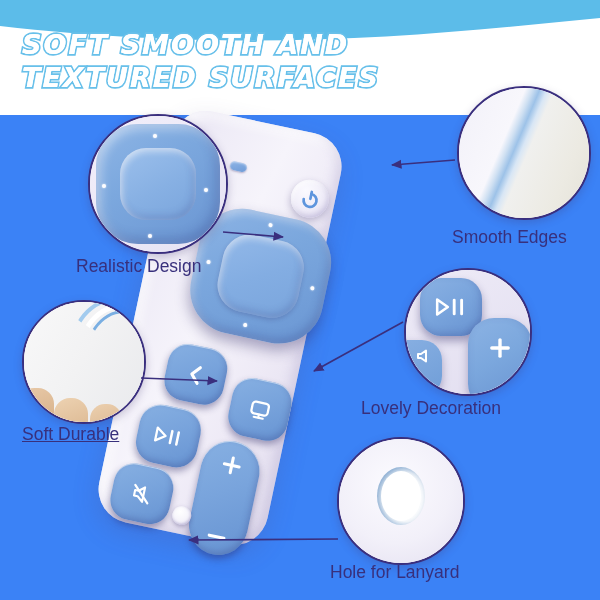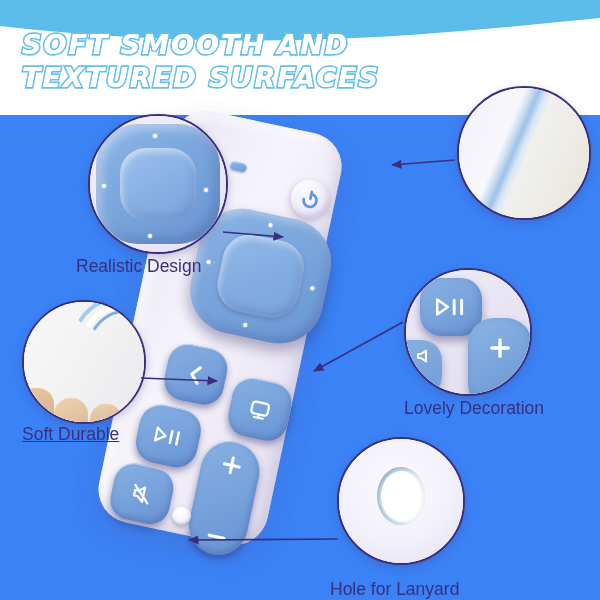--- a/index.html
+++ b/index.html
@@ -256,17 +256,18 @@
     <line x1="455" y1="160" x2="392" y2="165" stroke="#3a2f7e" stroke-width="1.7" marker-end="url(#ar)"></line>
 
     <line x1="141" y1="378" x2="217" y2="381" stroke="#3a2f7e" stroke-width="1.7" marker-end="url(#ar)"></line>
 
     <line x1="403" y1="322" x2="314" y2="371" stroke="#3a2f7e" stroke-width="1.7" marker-end="url(#ar)"></line>
 
     <line x1="338" y1="539" x2="189" y2="540" stroke="#3a2f7e" stroke-width="1.7" marker-end="url(#ar)"></line>
   </svg>
 
   <span class="lbl" style="left:76px;top:256px;">Realistic Design</span>
+  <span class="lbl" style="left:452px;top:227px;">Smooth Edges</span>
   <span class="lbl" style="left:22px;top:424px;text-decoration:underline;">Soft Durable</span>
-  <span class="lbl" style="left:404px;top:398px;">Lovely Decoration</span>
-  <span class="lbl" style="left:330px;top:562px;margin-top:17px;">Hole for Lanyard</span>
+  <span class="lbl" style="left:361px;top:398px;">Lovely Decoration</span>
+  <span class="lbl" style="left:330px;top:562px;">Hole for Lanyard</span>
 
 </div>
 
 </body></html>

